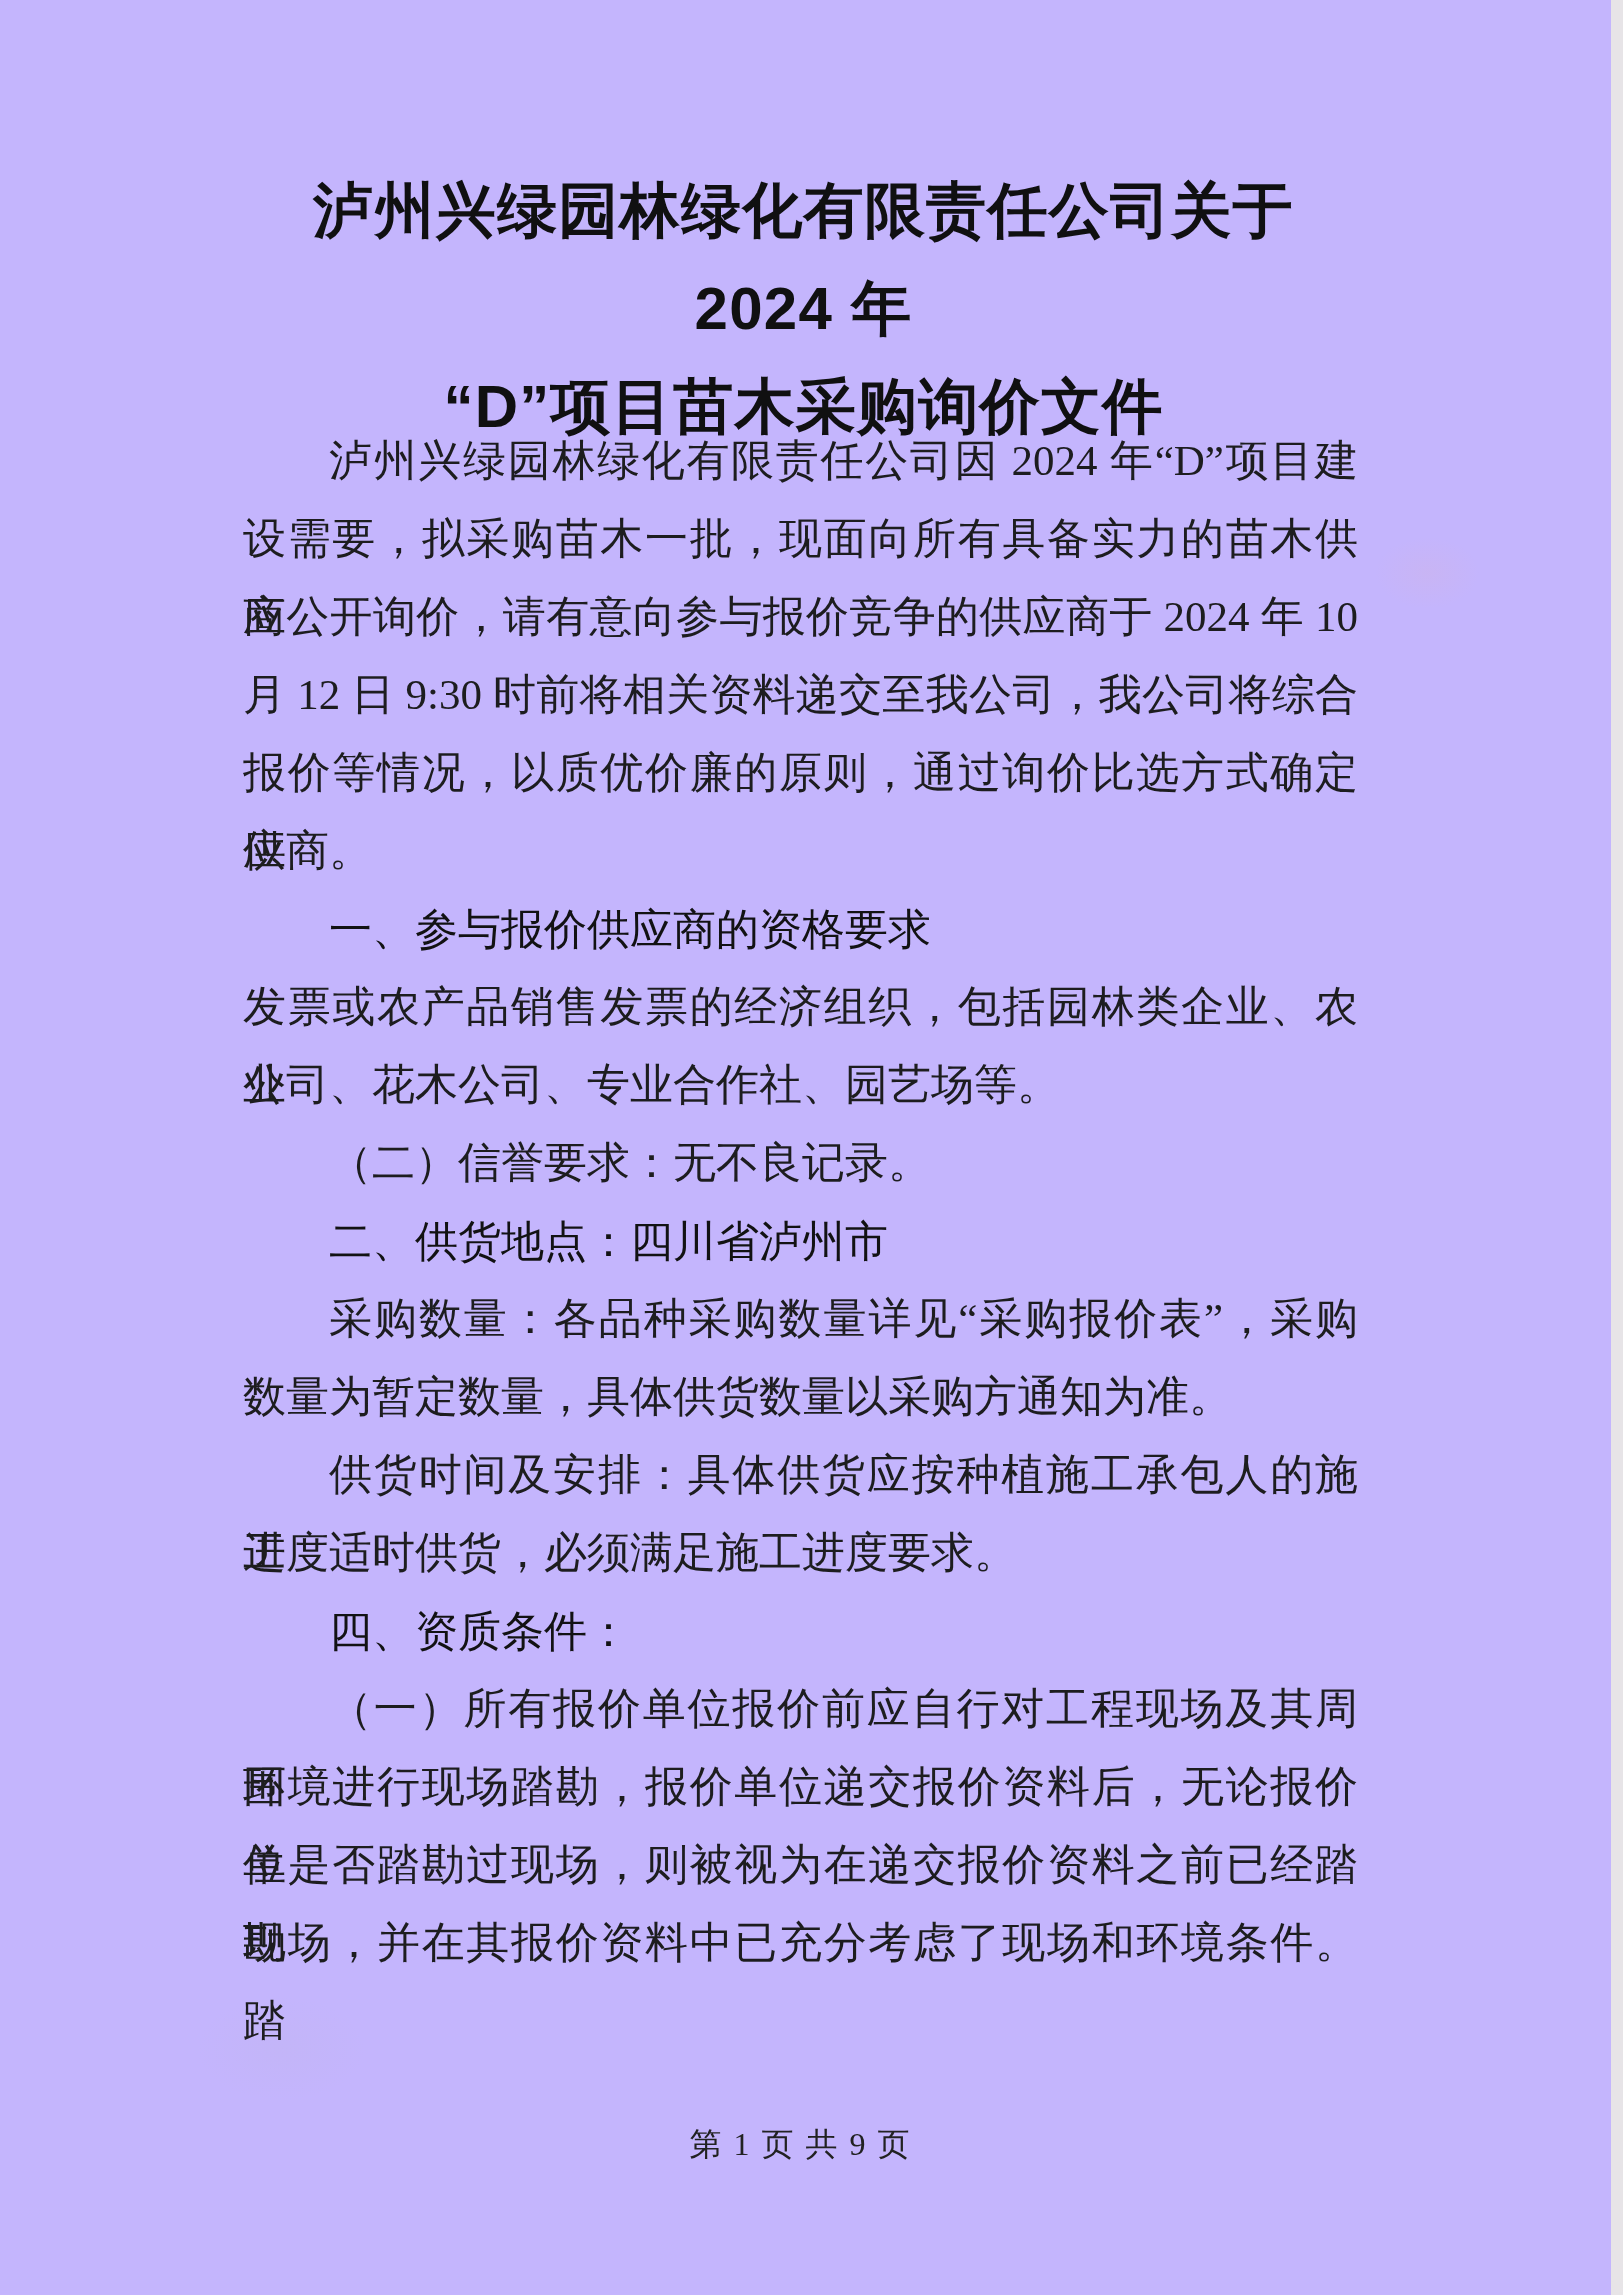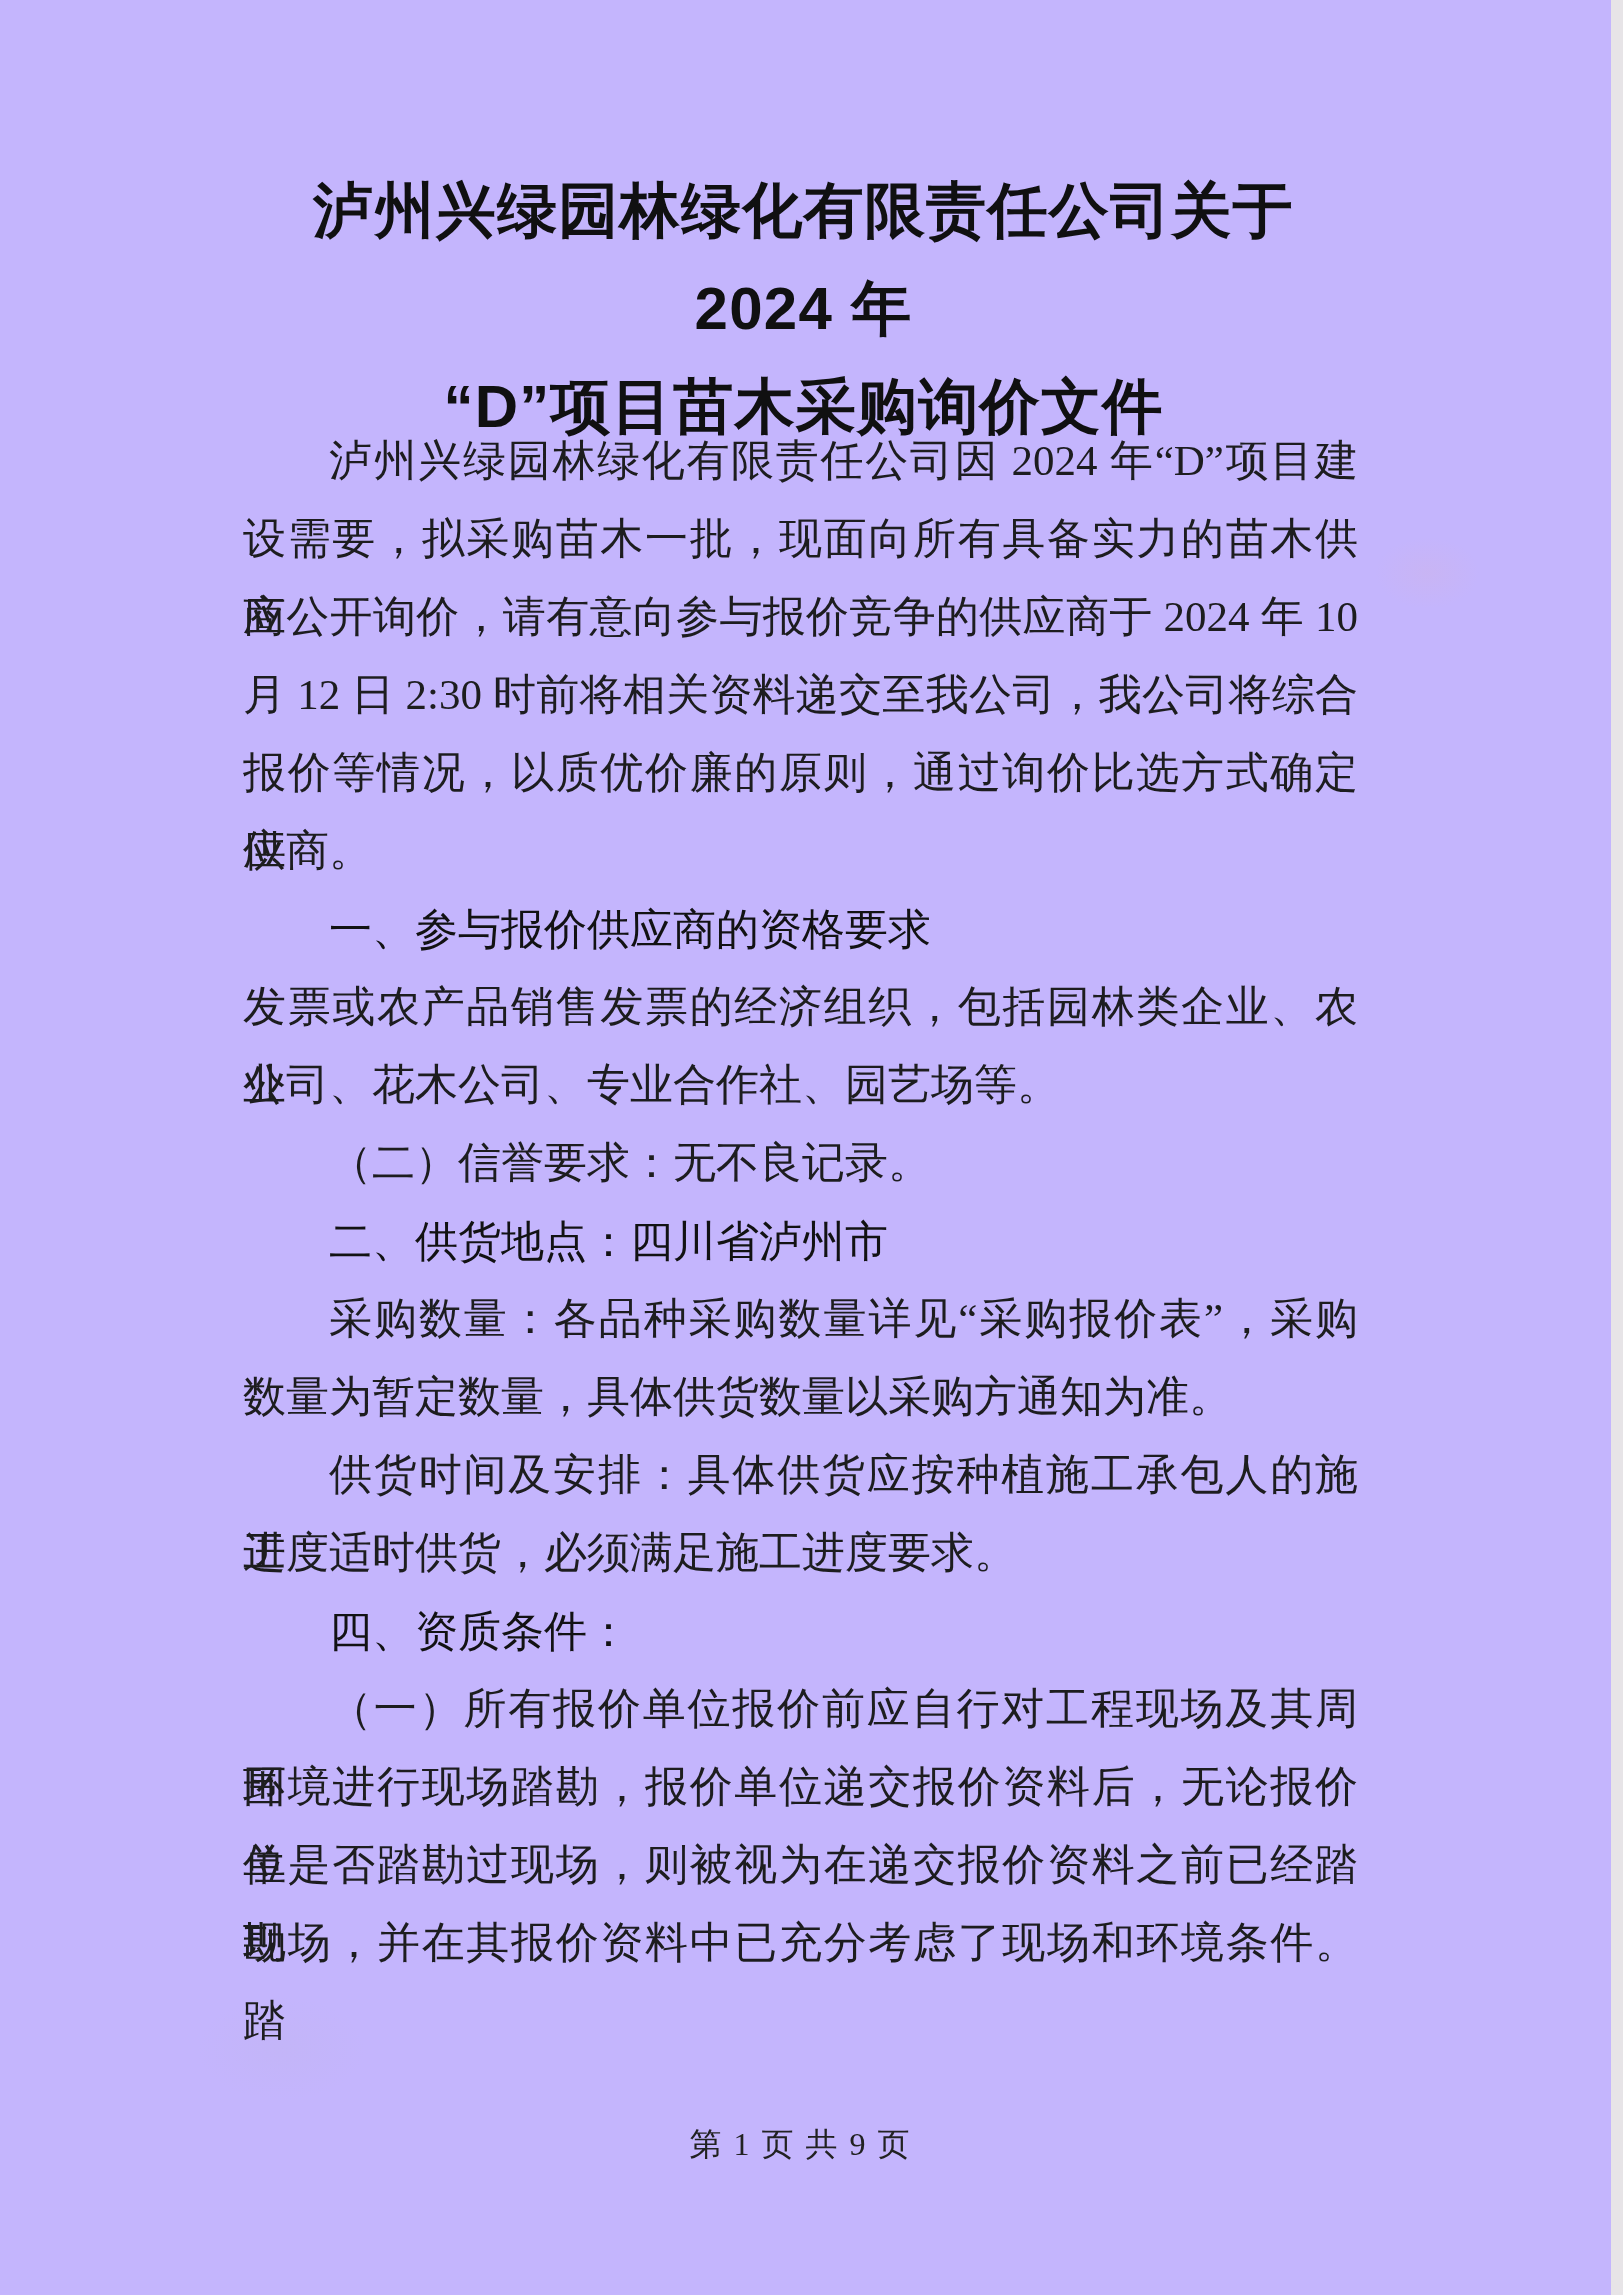--- a/index.html
+++ b/index.html
@@ -105,21 +105,21 @@
 
   <header class="title-block" id="title-block">
       <div class="title-line">泸州兴绿园林绿化有限责任公司关于 2024 年</div>
       <div class="title-line">“D”项目苗木采购询价文件</div>
     </header>
 
   <main class="body-block" id="body-block">
       <div class="line indent fill">泸州兴绿园林绿化有限责任公司因 2024 年“D”项目建</div>
       <div class="line fill">设需要，拟采购苗木一批，现面向所有具备实力的苗木供应</div>
       <div class="line fill">商公开询价，请有意向参与报价竞争的供应商于 2024 年 10</div>
-      <div class="line fill">月 12 日 2:30 时前将相关资料递交至我公司，我公司将综合</div>
+      <div class="line fill">月 12 日 9:30 时前将相关资料递交至我公司，我公司将综合</div>
       <div class="line fill">报价等情况，以质优价廉的原则，通过询价比选方式确定供</div>
       <div class="line">应商。</div>
       <div class="line heading indent">一、参与报价供应商的资格要求</div>
       <div class="line fill">发票或农产品销售发票的经济组织，包括园林类企业、农业</div>
       <div class="line">公司、花木公司、专业合作社、园艺场等。</div>
       <div class="line indent">（二）信誉要求：无不良记录。</div>
       <div class="line heading indent">二、供货地点：四川省泸州市</div>
       <div class="line indent fill">采购数量：各品种采购数量详见“采购报价表”，采购</div>
       <div class="line">数量为暂定数量，具体供货数量以采购方通知为准。</div>
       <div class="line indent fill">供货时间及安排：具体供货应按种植施工承包人的施工</div>

